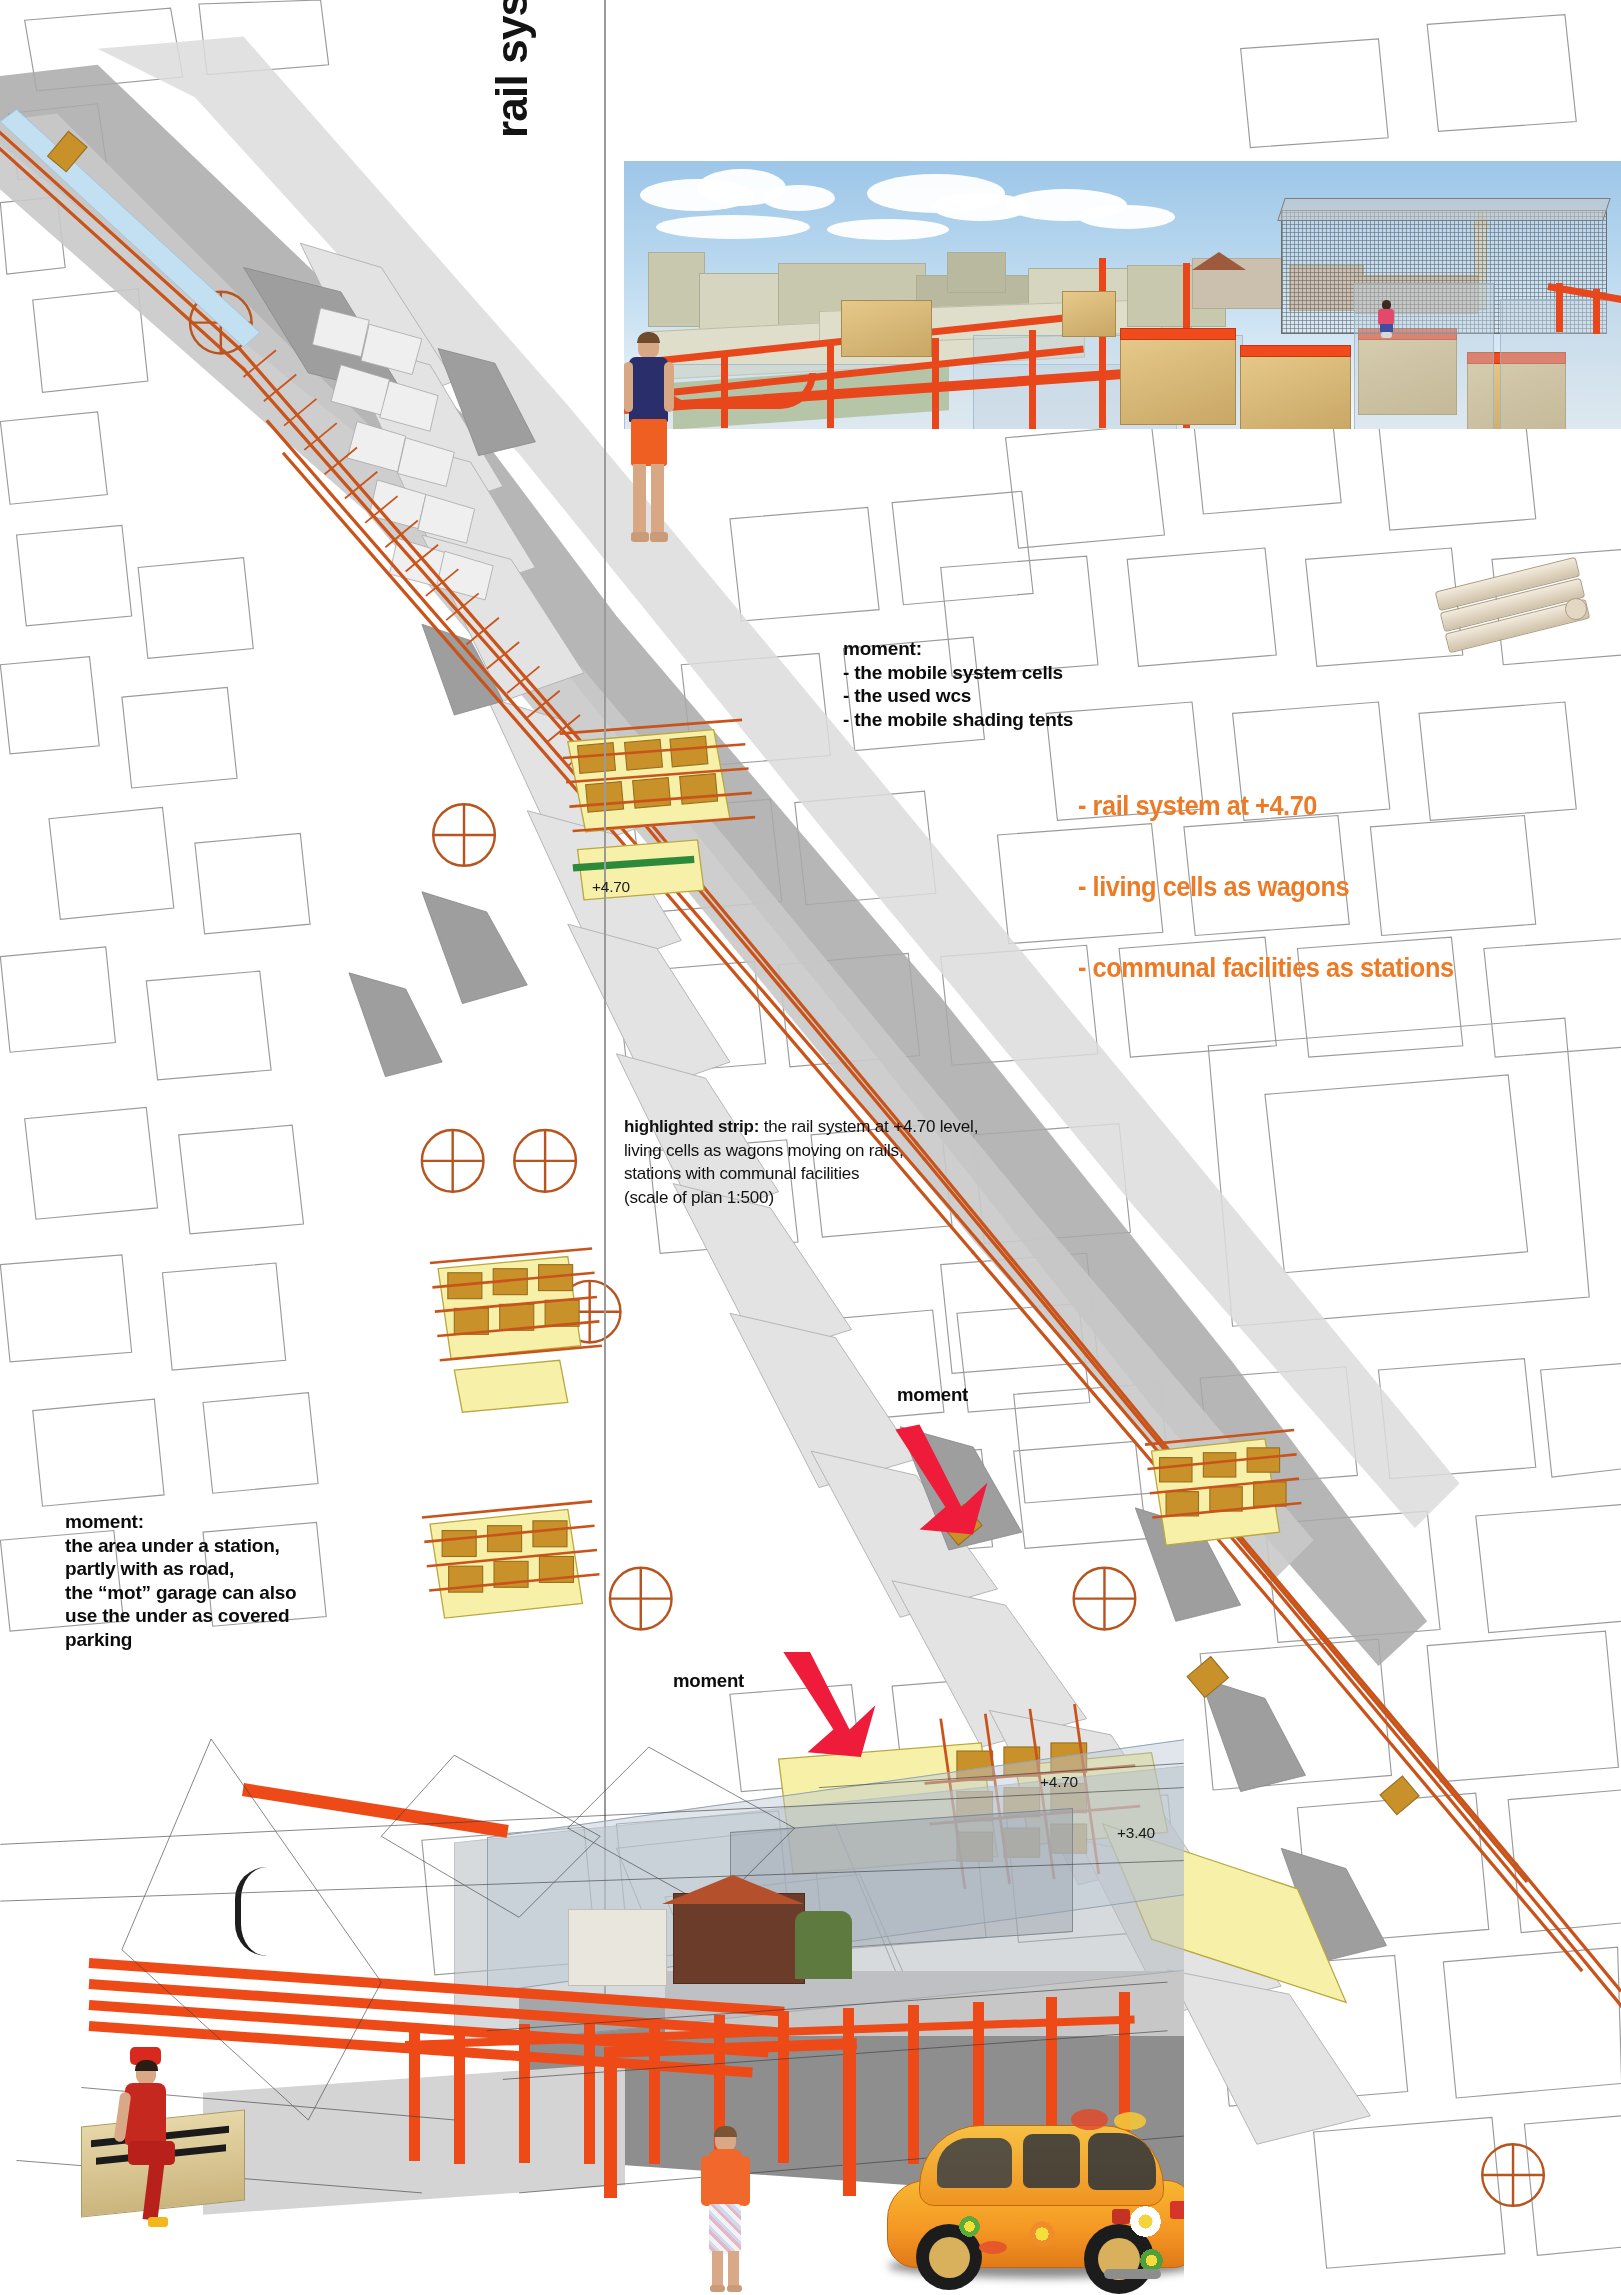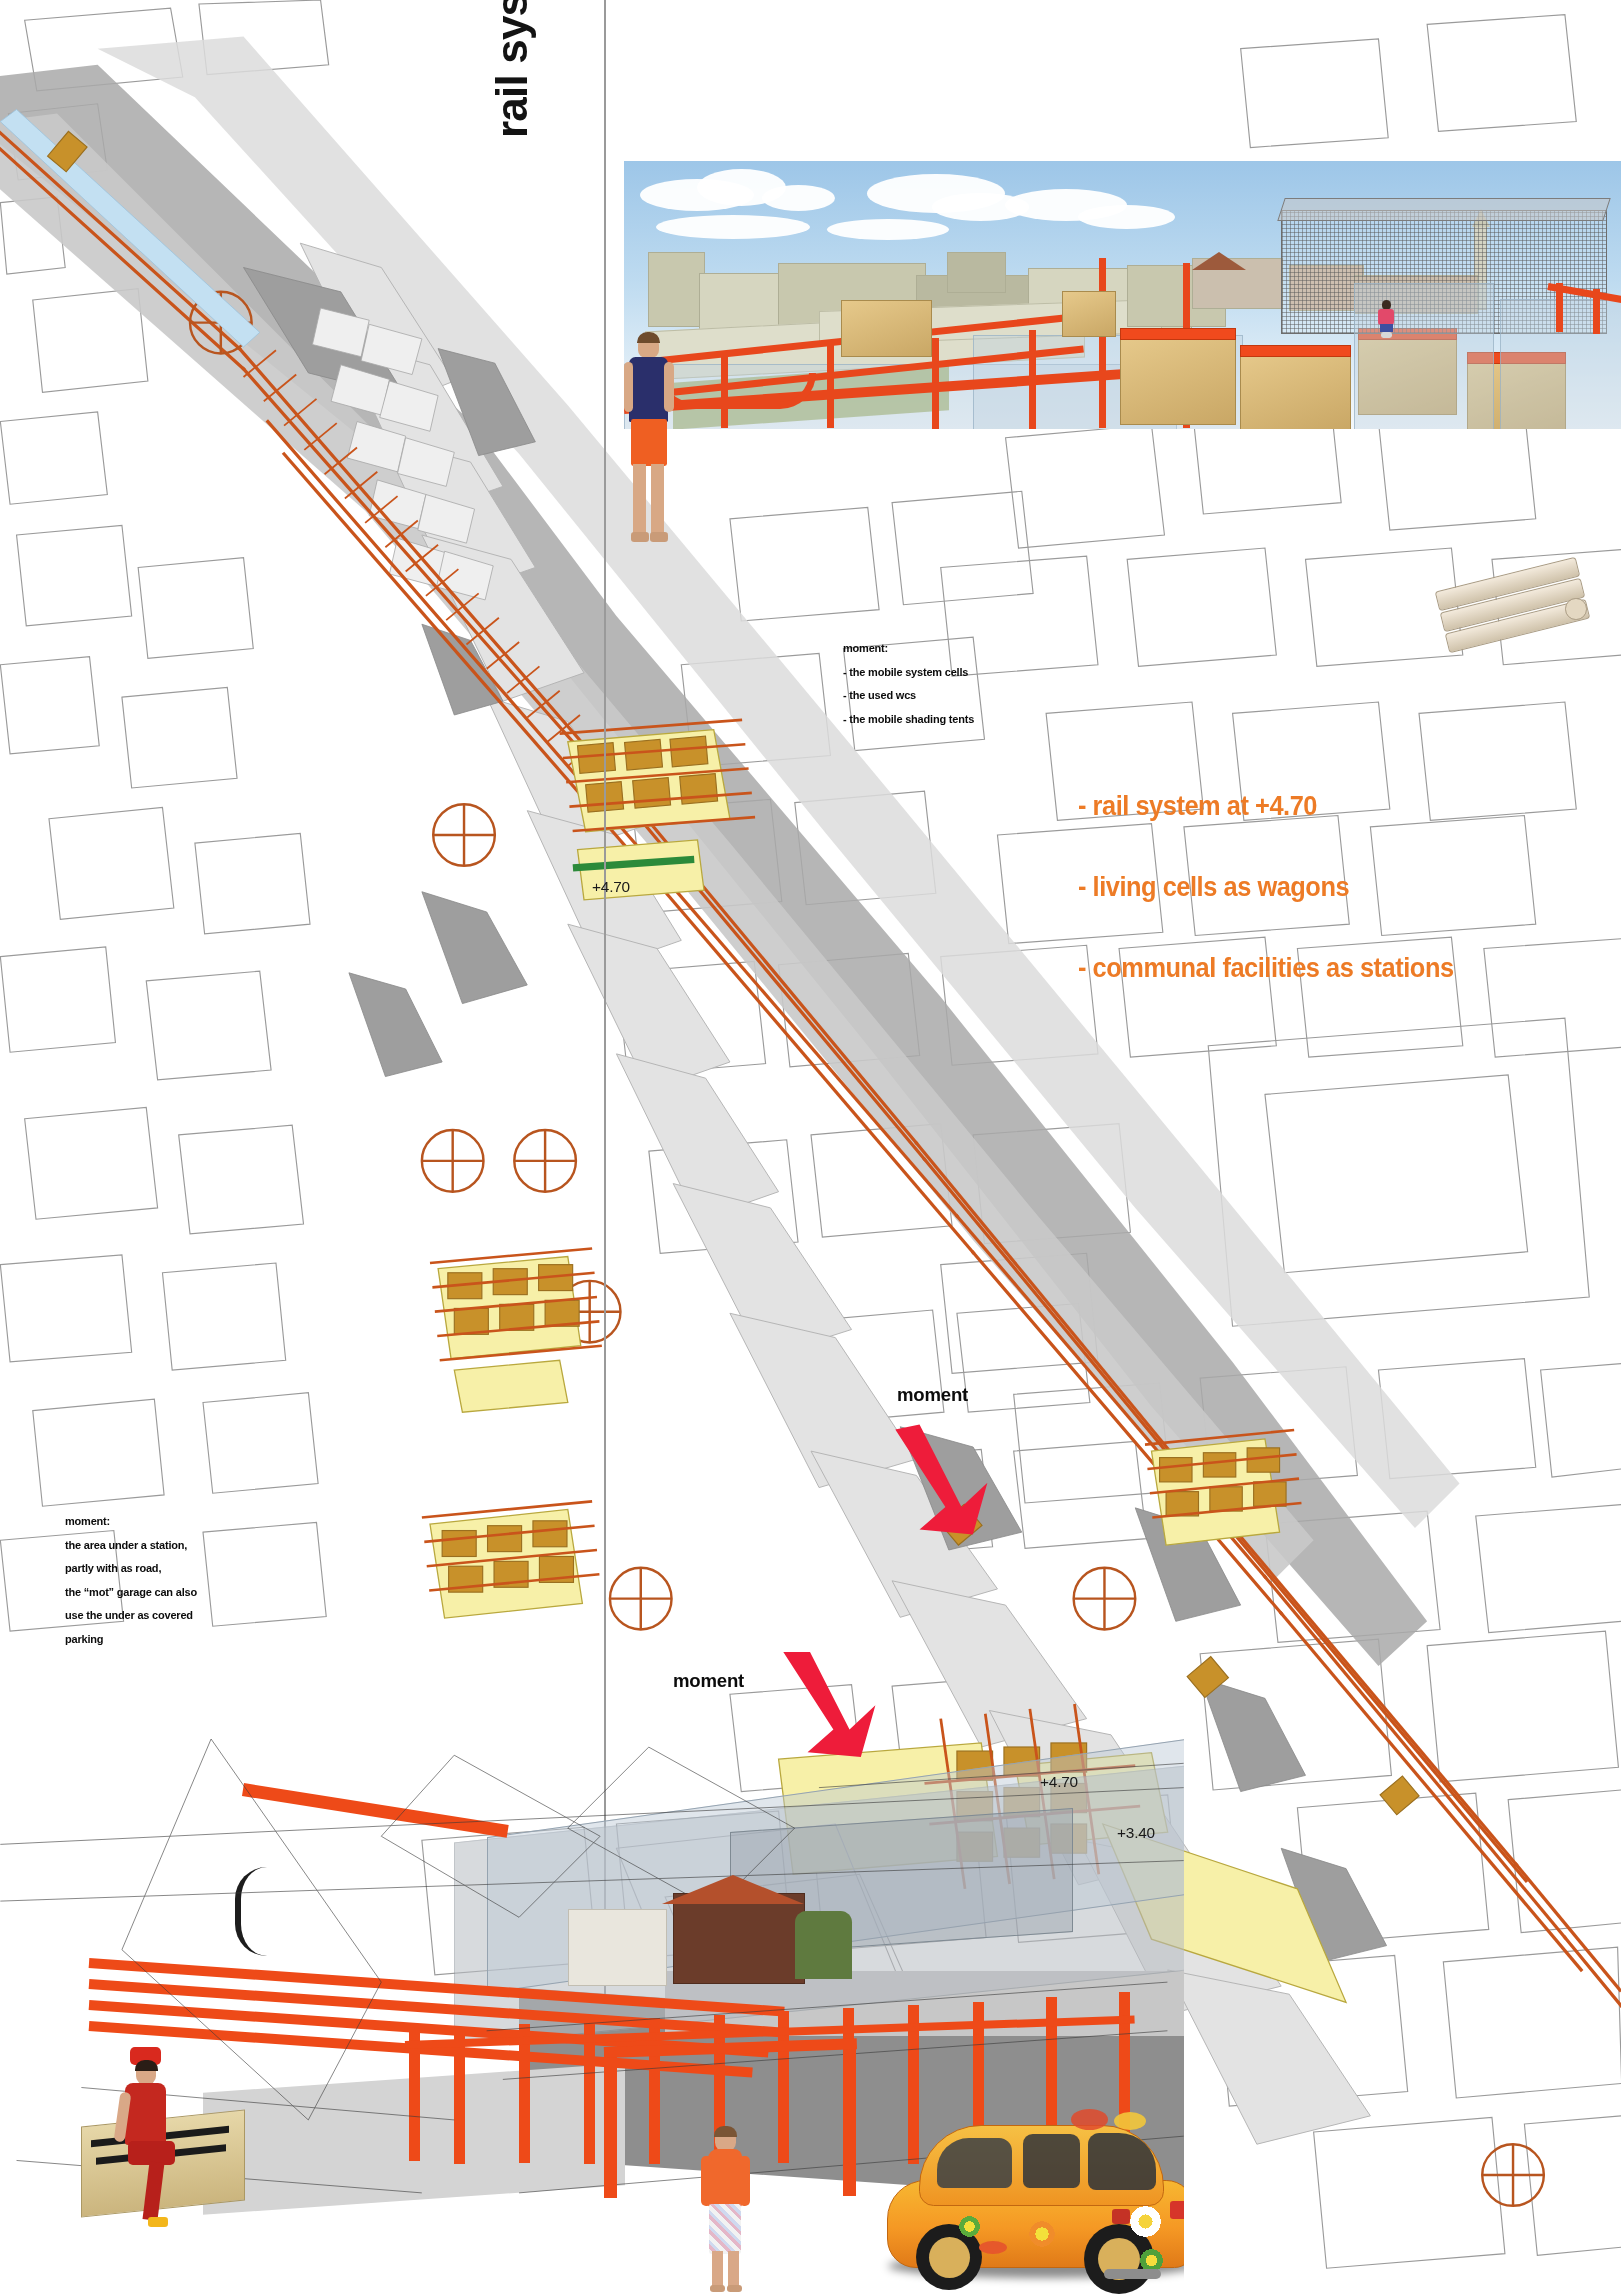--- a/index.html
+++ b/index.html
@@ -88,21 +88,21 @@
     border:0.8px solid #6d6d6d;
   }
   .person{position:absolute;}
 
   
   #render-bottom{left:0px;top:1739px;width:1184px;height:556px;}
 
   
   .txt{position:absolute;color:#111;}
   .txt.black{
-    font-weight:700;font-size:11px;line-height:23.5px;color:#0c0c0c;
+    font-weight:700;font-size:19px;line-height:23.5px;color:#0c0c0c;
     letter-spacing:-0.2px;
   }
   .txt.body{
     font-size:17px;line-height:23.5px;color:#111;font-weight:400;
     letter-spacing:-0.2px;
   }
   .txt.body b{font-weight:700;}
   .moment-label{
     font-size:18.6px;font-weight:700;color:#0c0c0c;letter-spacing:-0.2px;
   }
@@ -674,20 +674,28 @@
     <div>moment:</div>
     <div>- the mobile system cells</div>
     <div>- the used wcs</div>
     <div>- the mobile shading tents</div>
   </div>
 
   <div class="orange-line" style="position:absolute;left:1078px;top:790px;">- rail system at +4.70</div>
   <div class="orange-line" style="position:absolute;left:1078px;top:871px;">- living cells as wagons</div>
   <div class="orange-line" style="position:absolute;left:1078px;top:952px;">- communal facilities as stations</div>
 
+  <div class="txt body" style="left:624px;top:1115px;width:503px;">
+    <div>
+      <b>highlighted strip:</b><span> the rail system at +4.70 level,</span>
+    </div>
+    <div>living cells as wagons moving on rails,</div>
+    <div>stations with communal facilities</div>
+    <div>(scale of plan 1:500)</div>
+  </div>
 
   <div class="txt black" style="left:65px;top:1510px;width:324px;">
     <div>moment:</div>
     <div>the area under a station,</div>
     <div>partly with as road,</div>
     <div>the “mot” garage can also</div>
     <div>use the under as covered</div>
     <div>parking</div>
   </div>
 

